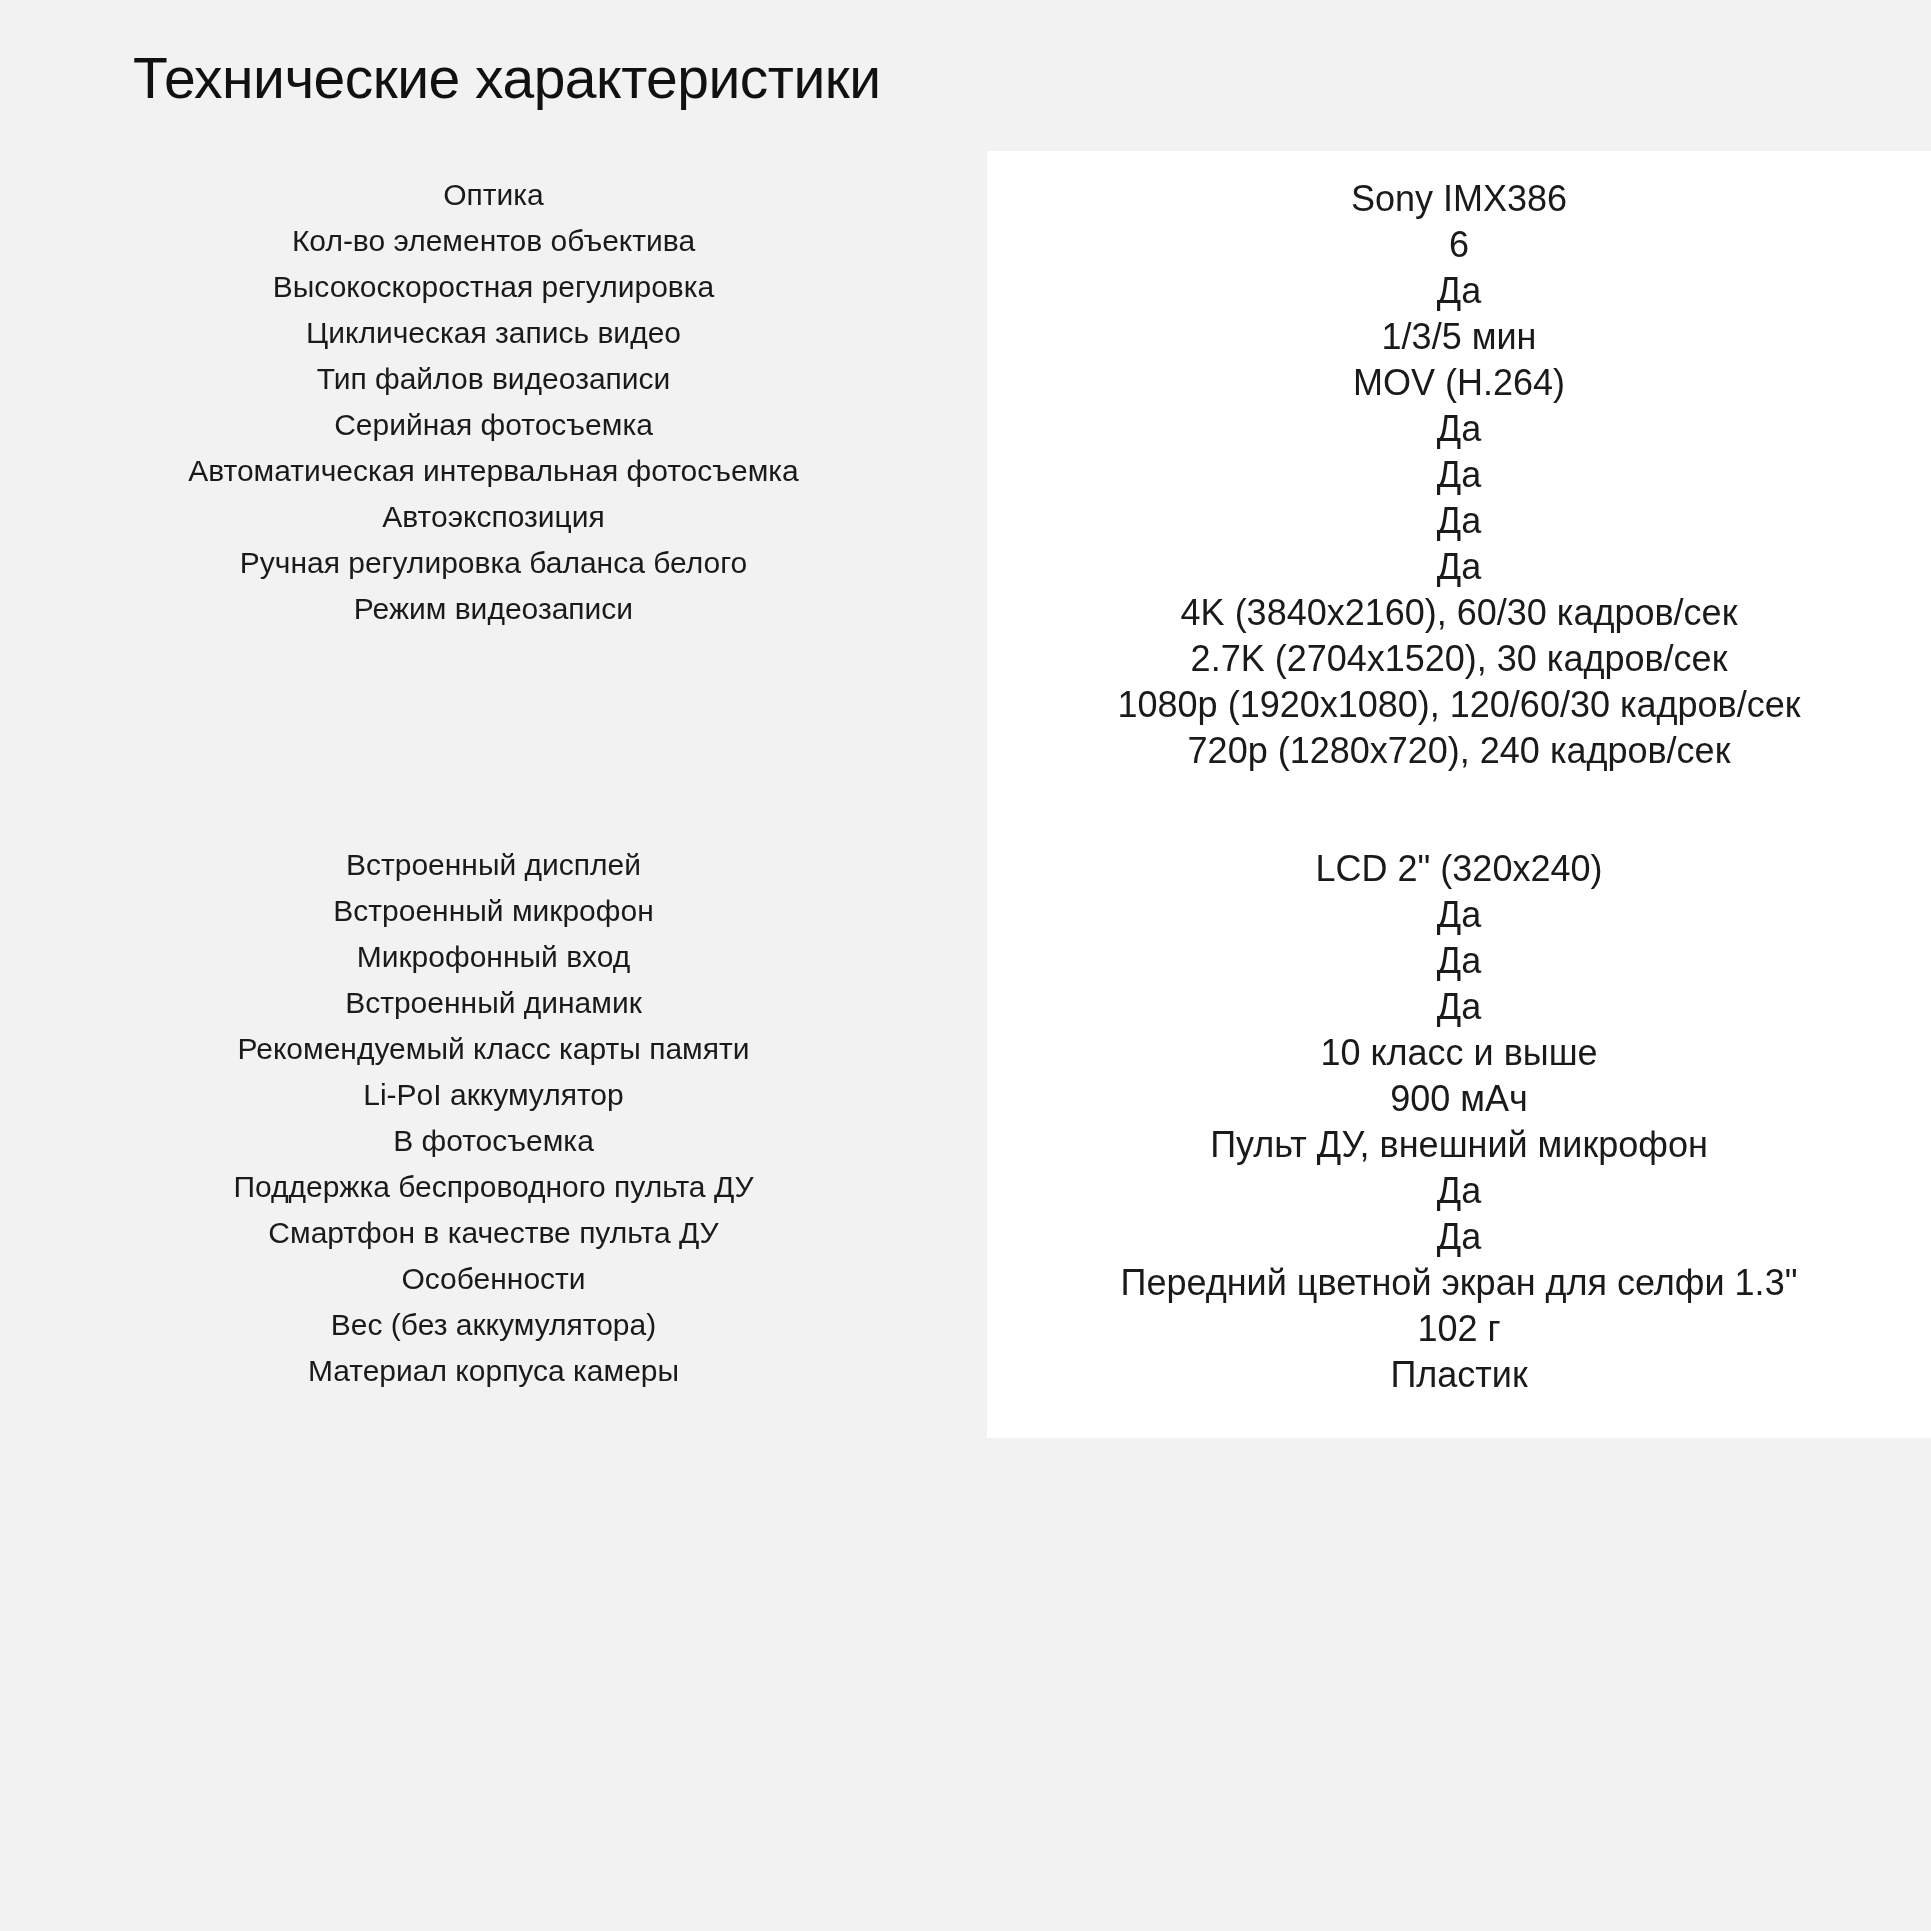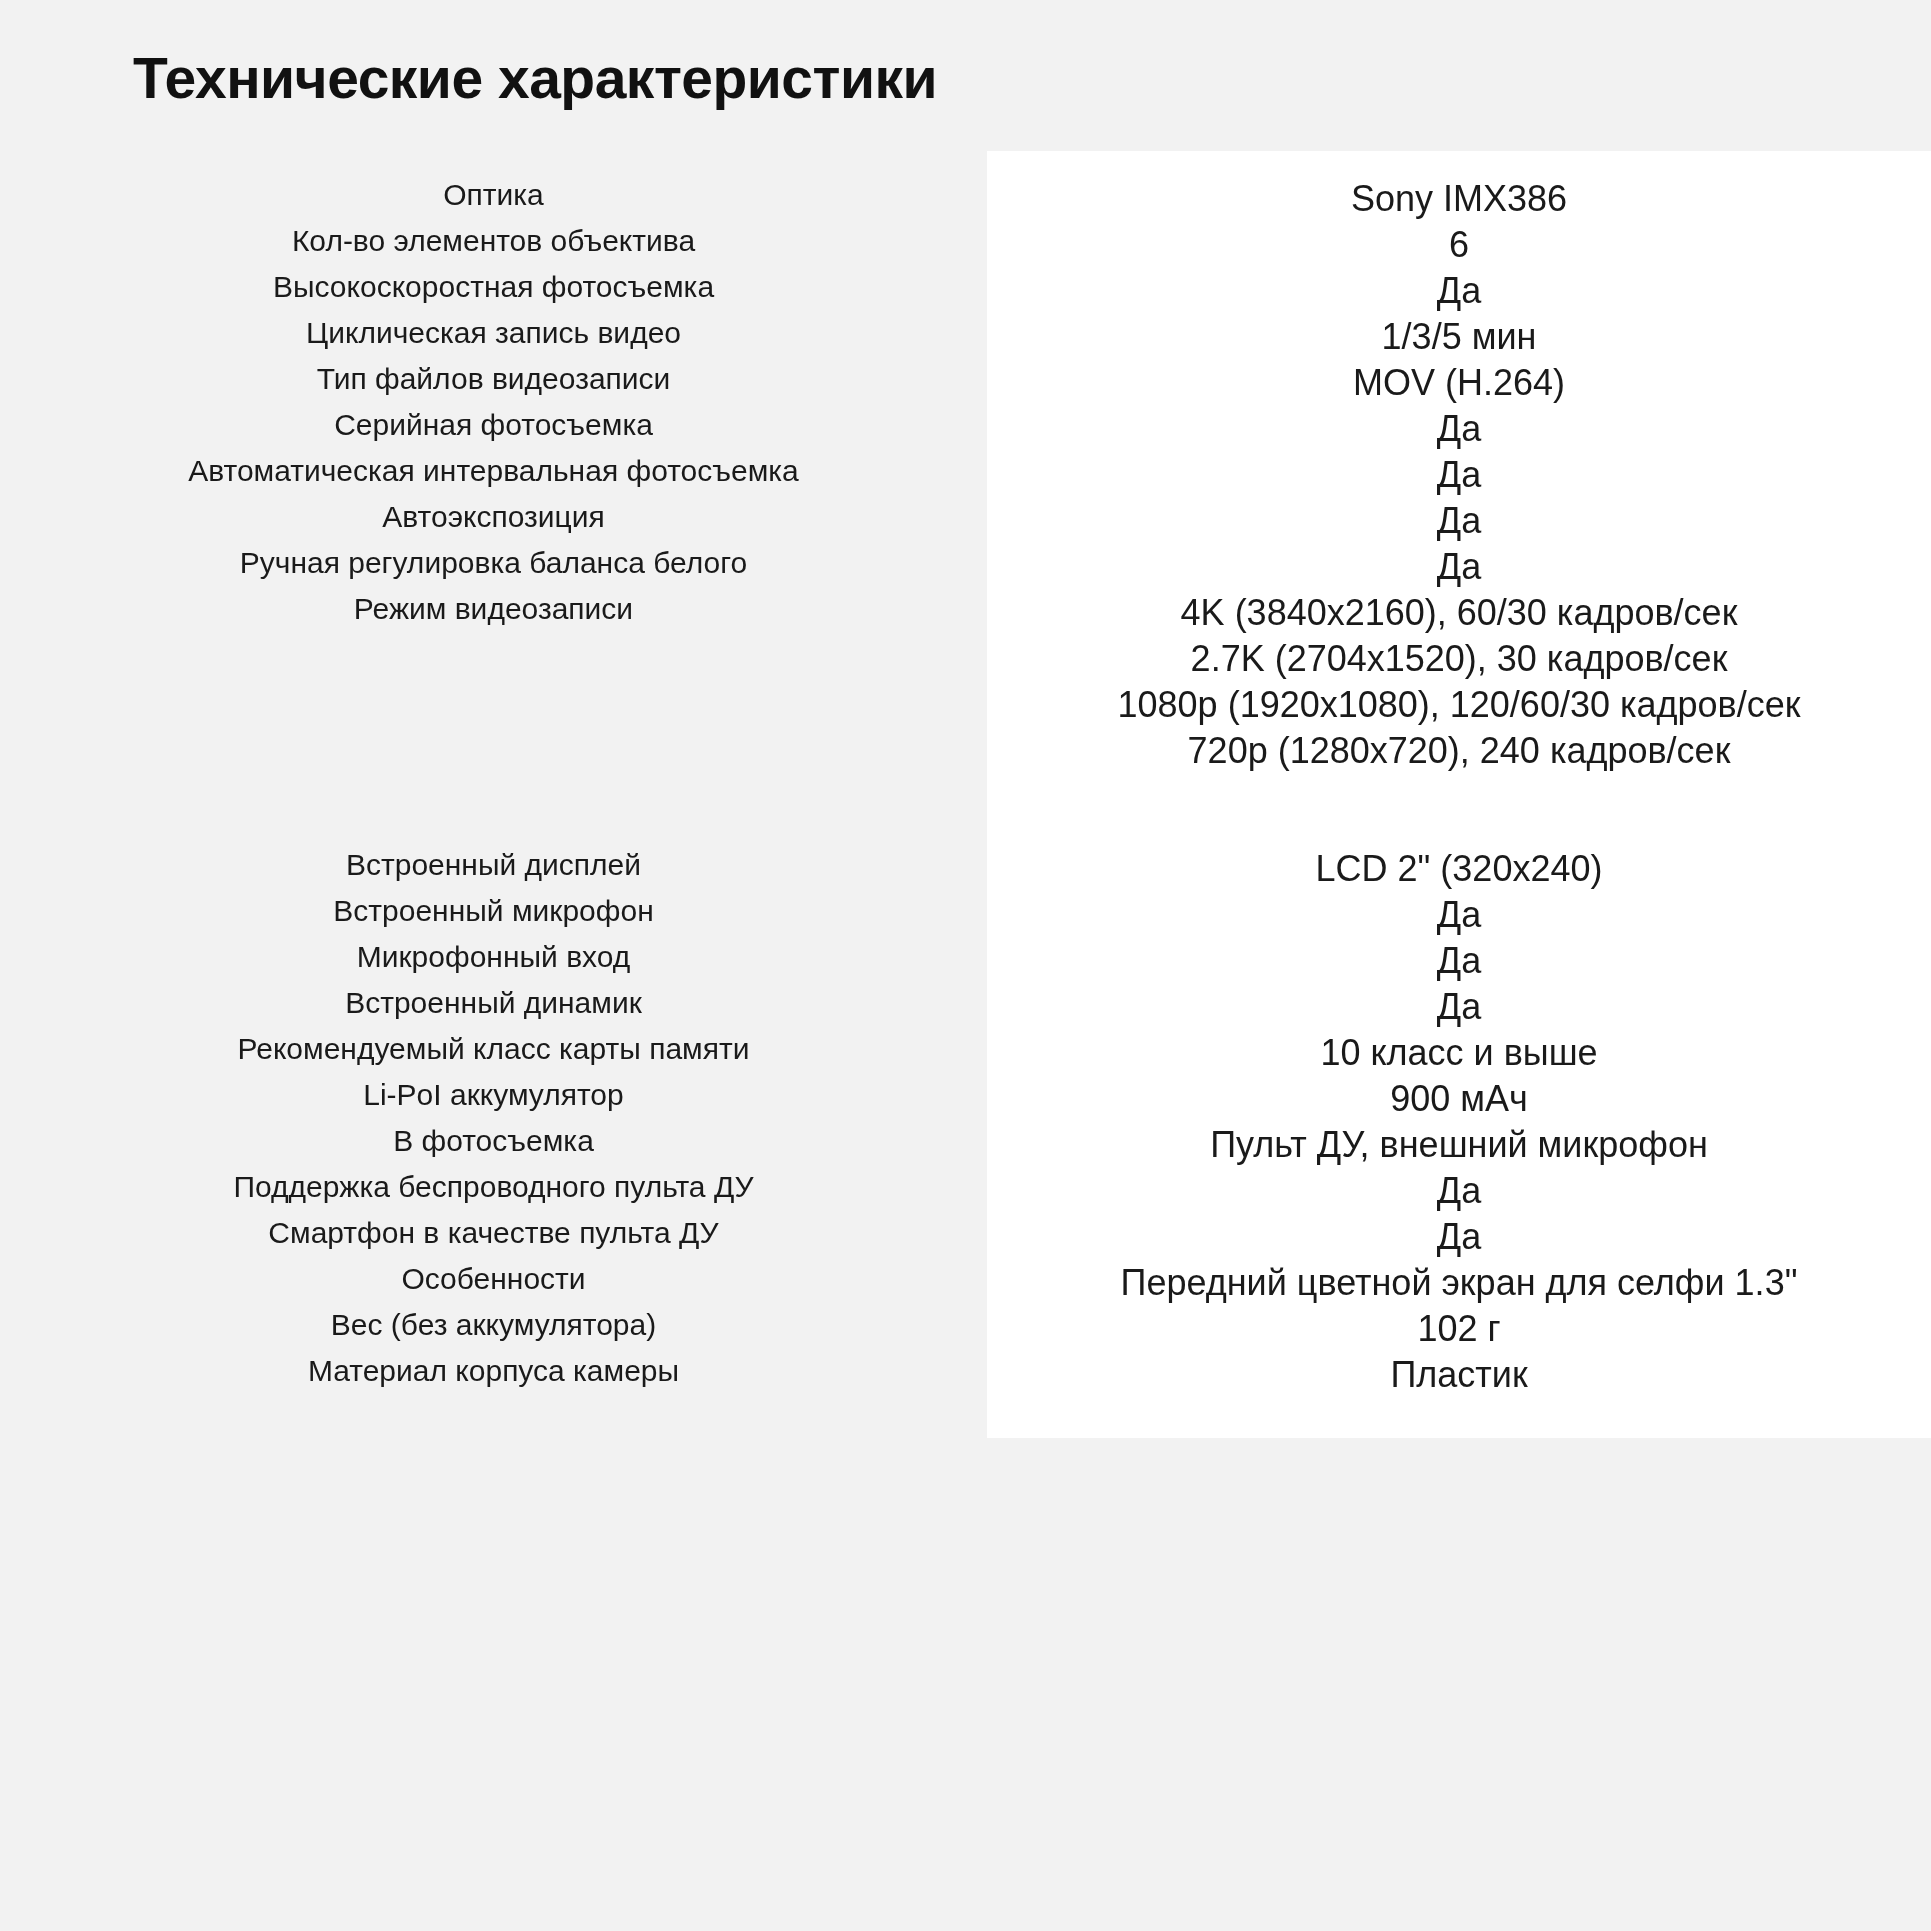--- a/index.html
+++ b/index.html
@@ -14,21 +14,21 @@
     -webkit-font-smoothing: antialiased;
   }
   .page {
     width: 1931px;
     box-sizing: border-box;
     padding: 0;
     background: #f2f2f2;
   }
   .spec-title {
     font-size: 57px;
-    font-weight: 700;
+    font-weight: 400;
     color: #111111;
     letter-spacing: -0.5px;
     margin: 0;
     padding: 46px 0 39px 133px;
     line-height: 1.15;
   }
   .spec-table {
     width: 100%;
     border-collapse: collapse;
     table-layout: fixed;
@@ -89,21 +89,21 @@
     <tbody>
         <tr class="spec-row row-first">
           <td class="cell-name">Оптика</td>
           <td class="cell-value">Sony IMX386</td>
         </tr>
         <tr class="spec-row">
           <td class="cell-name">Кол-во элементов объектива</td>
           <td class="cell-value">6</td>
         </tr>
         <tr class="spec-row">
-          <td class="cell-name">Высокоскоростная фотосъемка</td>
+          <td class="cell-name">Высокоскоростная регулировка</td>
           <td class="cell-value">Да</td>
         </tr>
         <tr class="spec-row">
           <td class="cell-name">Циклическая запись видео</td>
           <td class="cell-value">1/3/5 мин</td>
         </tr>
         <tr class="spec-row">
           <td class="cell-name">Тип файлов видеозаписи</td>
           <td class="cell-value">MOV (H.264)</td>
         </tr>

